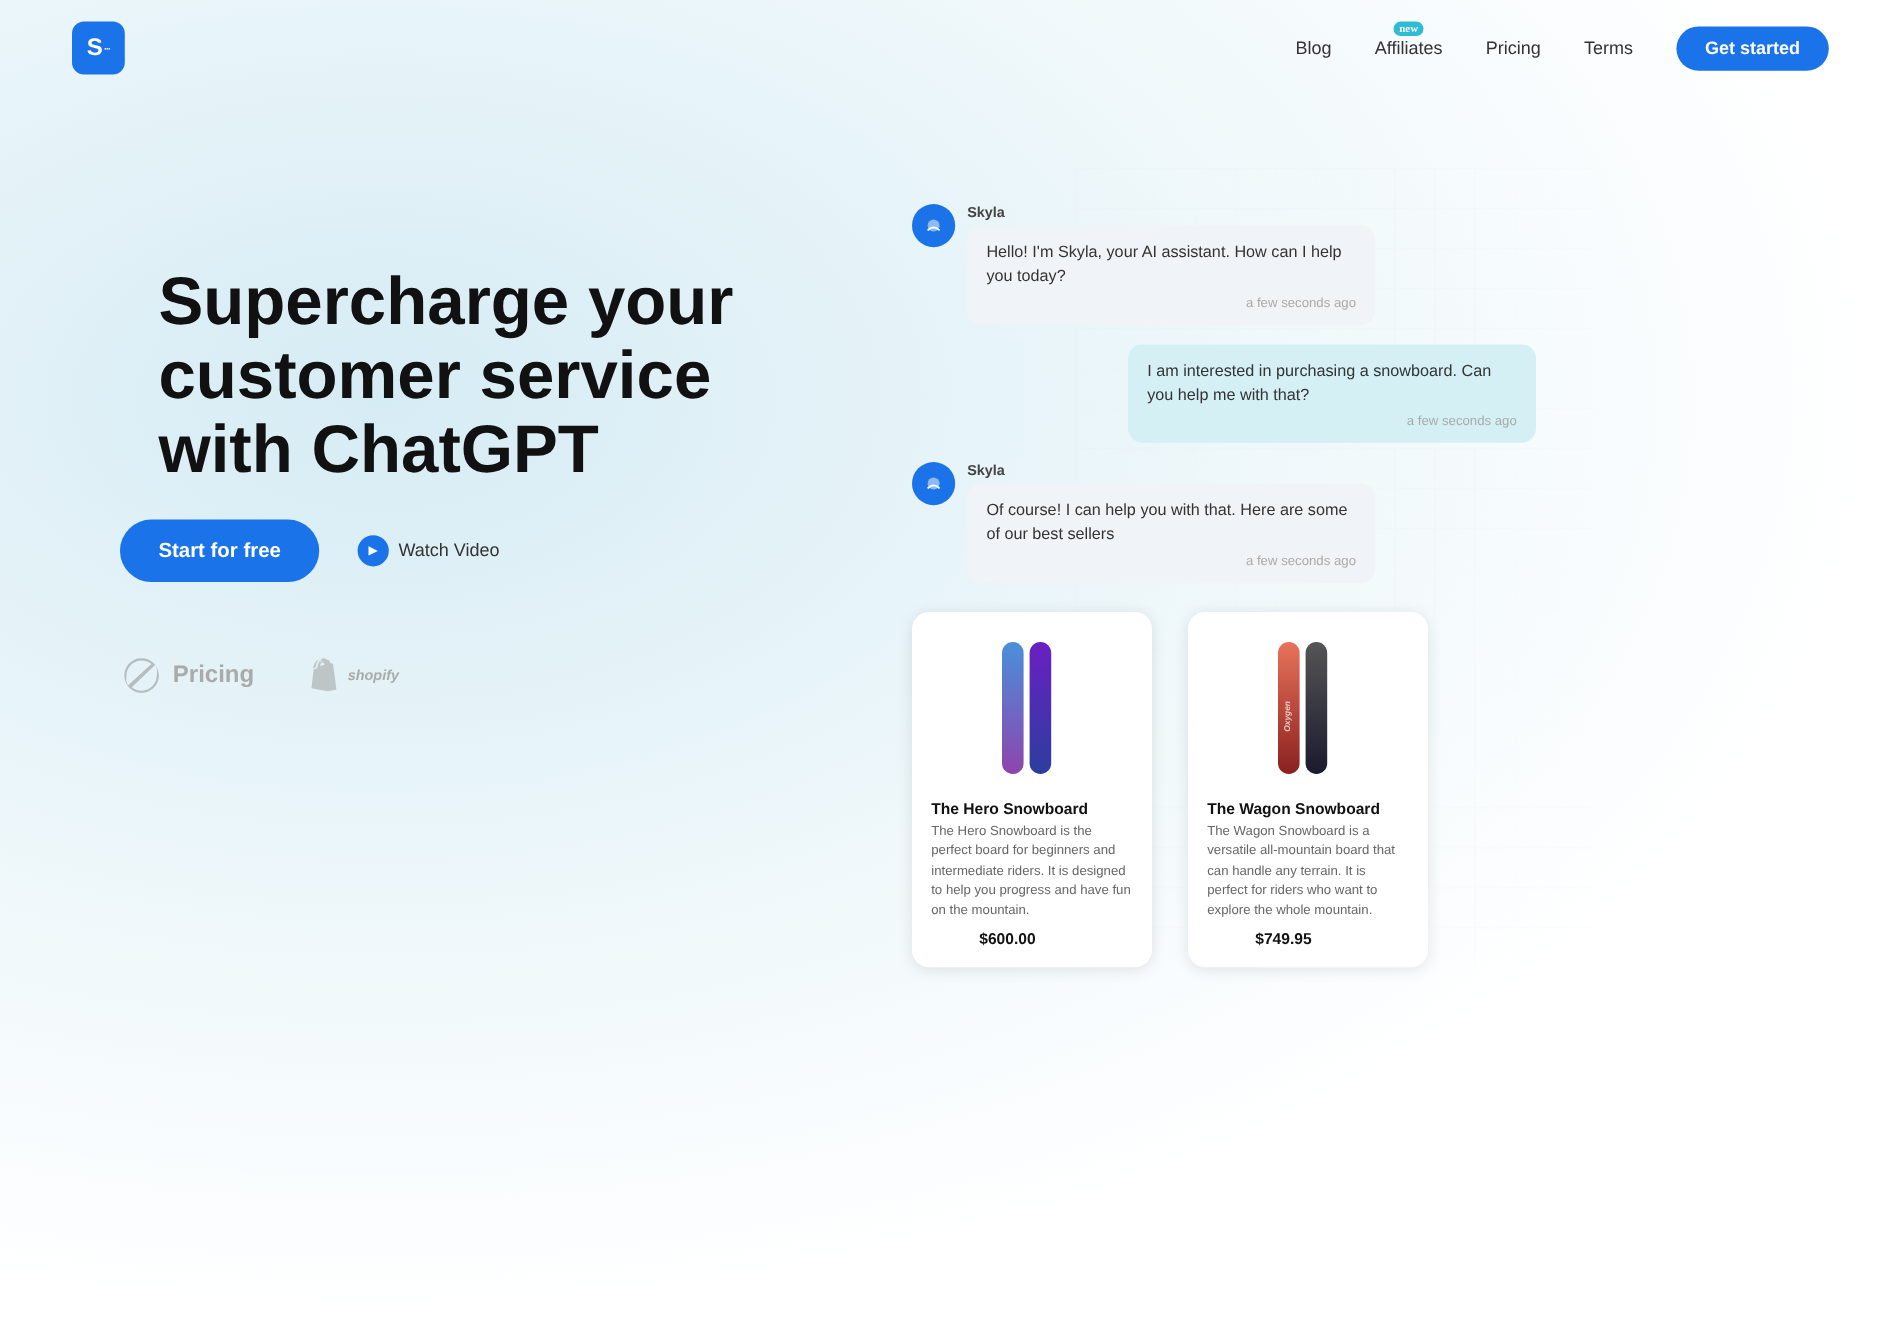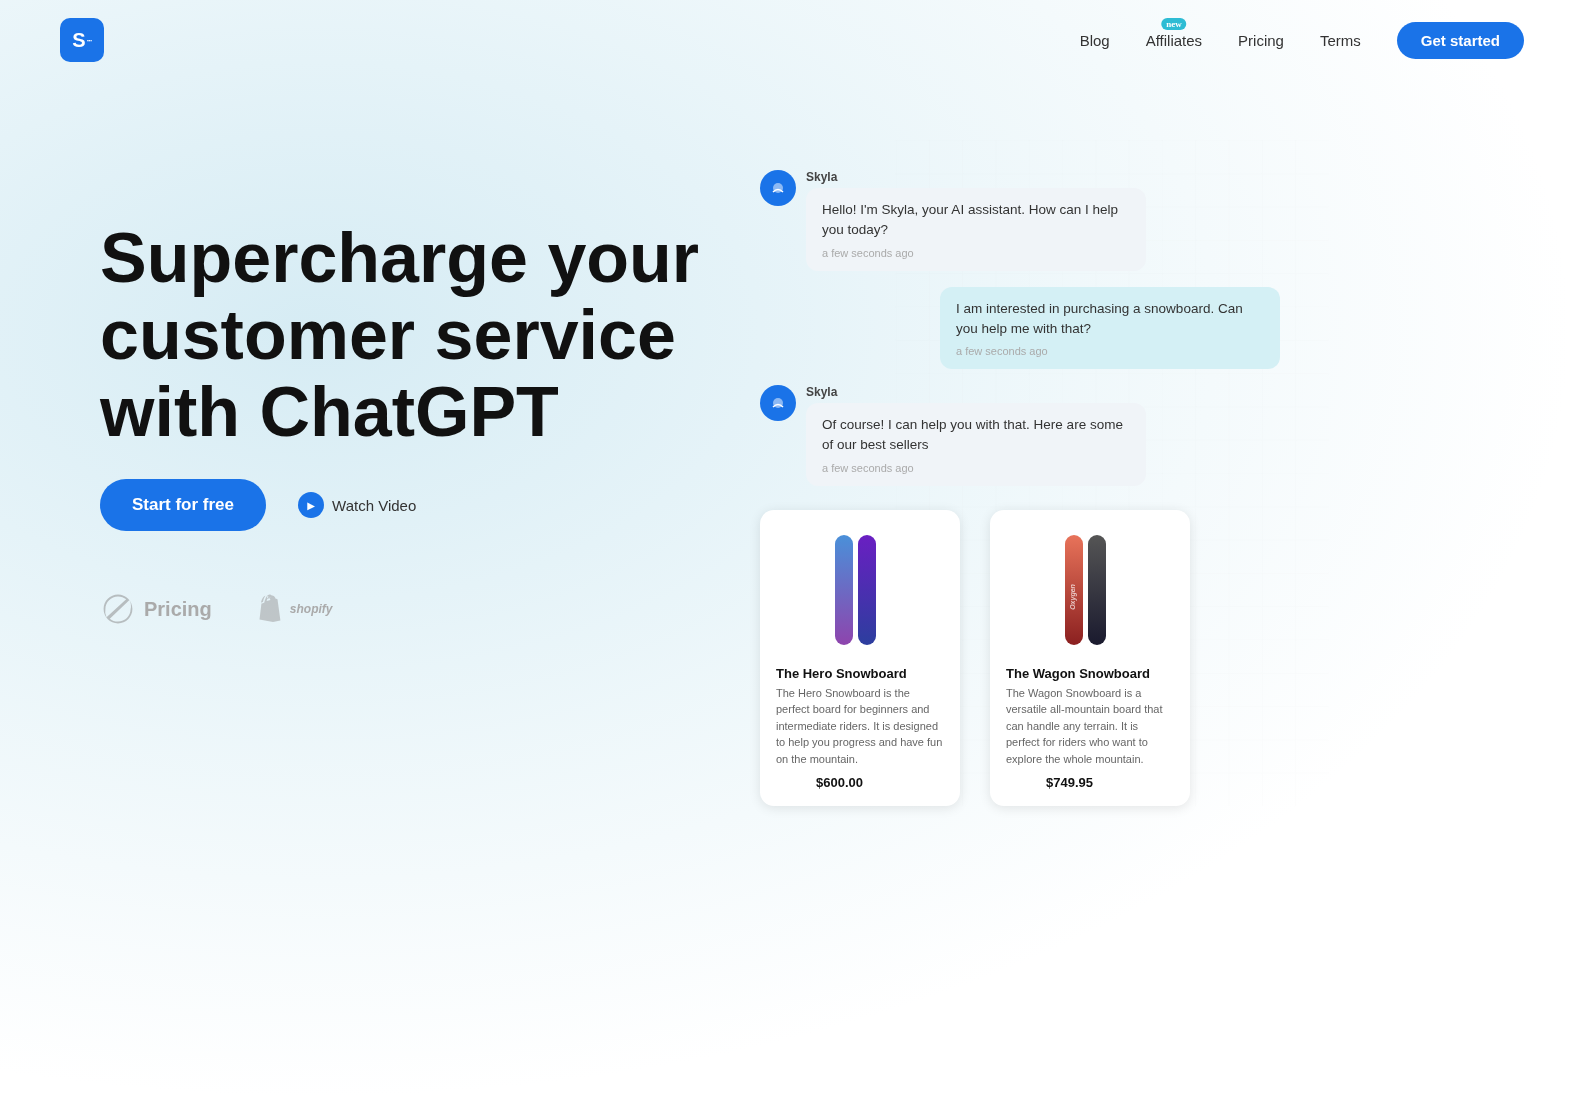--- a/index.html
+++ b/index.html
@@ -96,25 +96,26 @@
       padding: 60px 60px 0 100px;
       min-height: 900px;
     }
 
     .hero-left {
       flex: 0 0 600px;
       padding-top: 80px;
     }
 
     .hero-title {
-      font-size: 70px;
+      font-size: 56px;
       font-weight: 800;
       line-height: 1.1;
       color: #111;
       margin-bottom: 28px;
+      margin-left: 32px;
     }
 
     .hero-subtitle {
       font-size: 16px;
       color: #555;
       line-height: 1.6;
       max-width: 460px;
       margin-bottom: 40px;
     }
 
@@ -227,21 +228,21 @@
       margin-bottom: 4px;
     }
     .chat-text {
       font-size: 13.5px;
       color: #333;
       line-height: 1.5;
     }
     .chat-time {
       font-size: 11px;
       color: #aaa;
-      text-align: left;
+      text-align: right;
       margin-top: 6px;
     }
 
     .chat-bubble-user {
       background: #d4f0f5;
       border-radius: 12px;
       padding: 12px 16px;
       max-width: 340px;
       margin-left: auto;
     }

